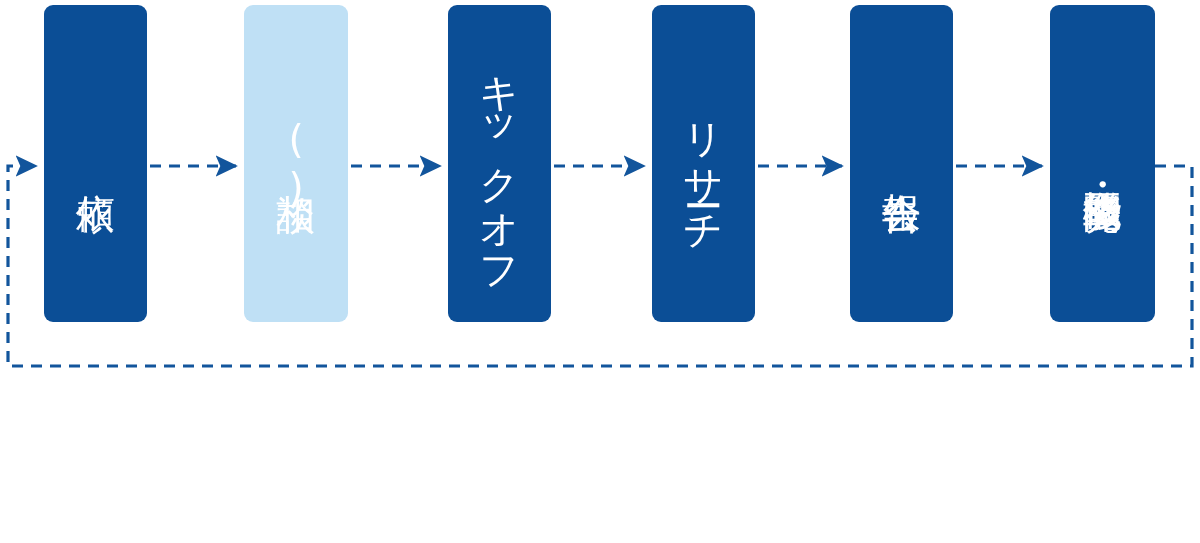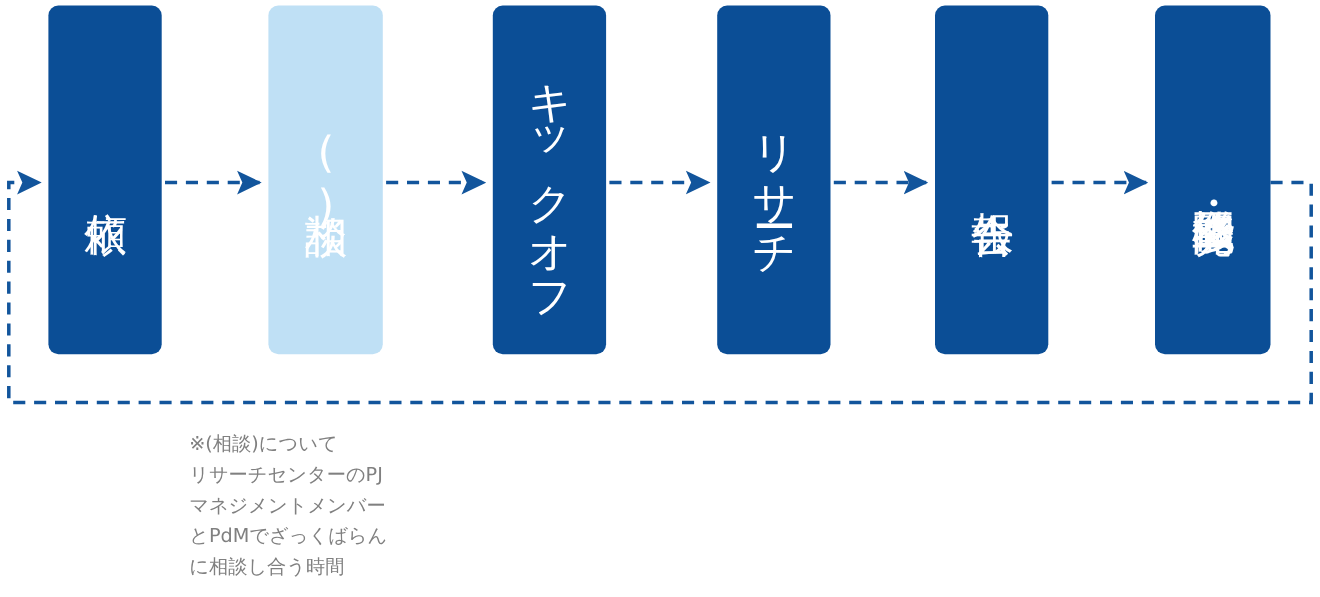--- a/index.html
+++ b/index.html
@@ -106,19 +106,14 @@
   <div class="proc-box" style="left: 652px; top: 5px; width: 103px; height: 317px; background: rgb(11, 78, 150);">
     <span class="vlabel">リサーチ</span>
   </div>
   <div class="proc-box" style="left: 850px; top: 5px; width: 103px; height: 317px; background: rgb(11, 78, 150);">
     <span class="vlabel">報告会</span>
   </div>
   <div class="proc-box" style="left: 1050px; top: 5px; width: 105px; height: 317px; background: rgb(11, 78, 150);">
     <span class="vlabel">機能修正・開発</span>
   </div>
 
-  <div id="caption-note" style="color: rgb(128, 128, 128);">※(相談)について
-リサーチセンターのPJ
-マネジメントメンバー
-とPdMでざっくばらん
-に相談し合う時間</div>
 
 </div>
 
 </body></html>

